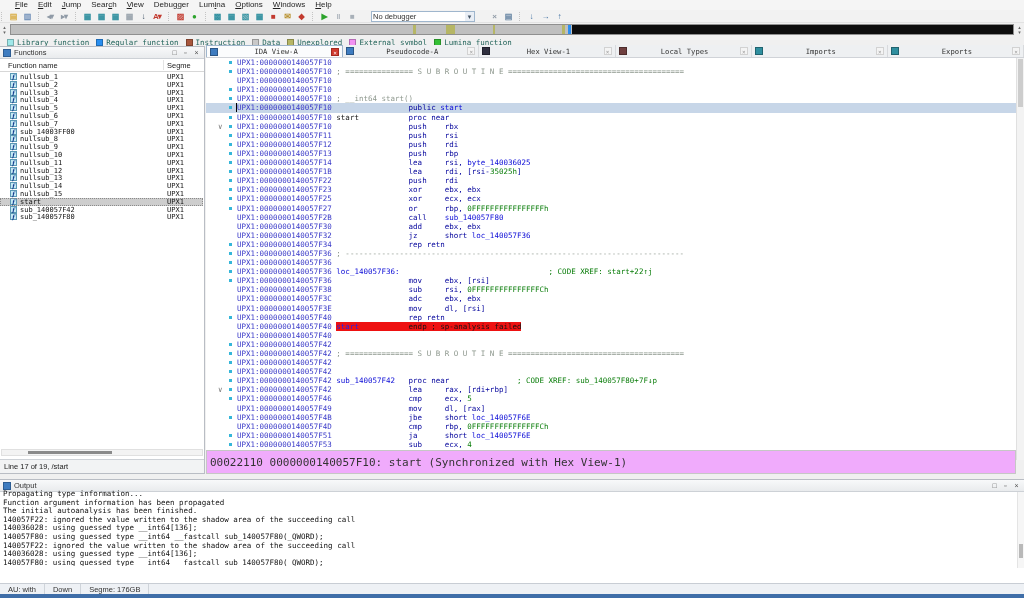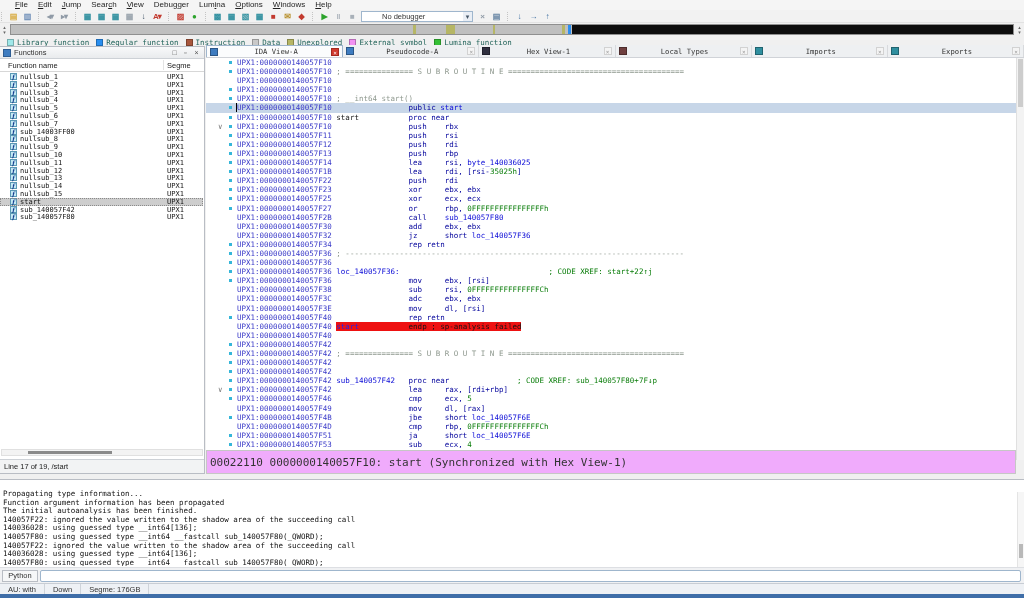--- a/index.html
+++ b/index.html
@@ -8,21 +8,21 @@
 
 
 #menubar{position:absolute;left:0;top:0;width:100%;height:10px;background:#f5f5f5;display:flex;align-items:center;font-size:8px;color:#1f1f1f;padding-left:10px}
 .menu-item{padding:0 5px;line-height:10px;white-space:nowrap}
 
 
 #toolbar{position:absolute;left:0;top:10px;width:100%;height:13px;background:#f2f2f2;border-bottom:1px solid #e2e2e2;display:flex;align-items:center}
 .tb-group{display:flex;align-items:center;padding:0 3px 0 6px;height:13px;position:relative}
 .tb-group::before{content:"";position:absolute;left:1px;top:2px;bottom:2px;border-left:1px dotted #c4c4c4}
 .tb-btn{min-width:12px;height:12px;display:flex;align-items:center;justify-content:center;font-size:8px;font-weight:bold;margin:0 1px;letter-spacing:-1px;cursor:default}
-.tb-combo{width:112px;height:11px;background:#fff;border:1px solid #9fb6cd;display:flex;align-items:center;font-size:7.5px;color:#333;margin:0 2px;padding-left:20px}
+.tb-combo{width:104px;height:11px;background:#fff;border:1px solid #9fb6cd;display:flex;align-items:center;font-size:7.5px;color:#333;margin:0 12px;padding-left:1px}
 .tb-combo .arrow{margin-left:auto;width:9px;text-align:center;color:#456;font-size:7px;background:#e9eef5;height:100%;line-height:10px}
 
 
 #navband{position:absolute;left:0;top:23px;width:100%;height:14px}
 #nav-track{position:absolute;left:10px;right:10px;top:1px;height:11px;background:#bfbfbf;border:1px solid #8f8f8f;overflow:hidden}
 .nav-mark{position:absolute;top:0;bottom:0}
 .nav-arrows{position:absolute;top:1px;width:9px;height:11px;display:flex;flex-direction:column;align-items:center;justify-content:center;font-size:5px;color:#666;line-height:5px}
 
 
 #legend{position:absolute;left:0;top:38px;width:100%;height:9px;display:flex;align-items:center;font-family:"DejaVu Sans Mono",monospace;font-size:7.5px;color:#20635a}
@@ -338,28 +338,33 @@
       </div>
     </div>
   <div id="listing"><div class="asm-line"><span class="gdot"></span><span class="addr">UPX1:0000000140057F10</span></div><div class="asm-line"><span class="gdot"></span><span class="addr">UPX1:0000000140057F10</span><span class="t-c"> ; =============== S U B R O U T I N E =======================================</span></div><div class="asm-line"><span class="addr">UPX1:0000000140057F10</span></div><div class="asm-line"><span class="gdot"></span><span class="addr">UPX1:0000000140057F10</span></div><div class="asm-line"><span class="gdot"></span><span class="addr">UPX1:0000000140057F10</span><span class="t-c"> ; __int64 start()</span></div><div class="asm-line sel"><span class="gdot"></span><span class="addr">UPX1:0000000140057F10</span><span class="t-x">                 </span><span class="t-k">public </span><span class="t-n">start</span></div><div class="asm-line"><span class="gdot"></span><span class="addr">UPX1:0000000140057F10</span><span class="t-x"> start           </span><span class="t-k">proc near</span></div><div class="asm-line"><span class="gdot"></span><span class="fold">∨</span><span class="addr">UPX1:0000000140057F10</span><span class="t-k">                 push    rbx</span></div><div class="asm-line"><span class="gdot"></span><span class="addr">UPX1:0000000140057F11</span><span class="t-k">                 push    rsi</span></div><div class="asm-line"><span class="gdot"></span><span class="addr">UPX1:0000000140057F12</span><span class="t-k">                 push    rdi</span></div><div class="asm-line"><span class="gdot"></span><span class="addr">UPX1:0000000140057F13</span><span class="t-k">                 push    rbp</span></div><div class="asm-line"><span class="gdot"></span><span class="addr">UPX1:0000000140057F14</span><span class="t-k">                 lea     rsi, </span><span class="t-n">byte_140036025</span></div><div class="asm-line"><span class="gdot"></span><span class="addr">UPX1:0000000140057F1B</span><span class="t-k">                 lea     rdi, [rsi-</span><span class="t-g">35025h</span><span class="t-k">]</span></div><div class="asm-line"><span class="gdot"></span><span class="addr">UPX1:0000000140057F22</span><span class="t-k">                 push    rdi</span></div><div class="asm-line"><span class="gdot"></span><span class="addr">UPX1:0000000140057F23</span><span class="t-k">                 xor     ebx, ebx</span></div><div class="asm-line"><span class="gdot"></span><span class="addr">UPX1:0000000140057F25</span><span class="t-k">                 xor     ecx, ecx</span></div><div class="asm-line"><span class="gdot"></span><span class="addr">UPX1:0000000140057F27</span><span class="t-k">                 or      rbp, </span><span class="t-g">0FFFFFFFFFFFFFFFFh</span></div><div class="asm-line"><span class="addr">UPX1:0000000140057F2B</span><span class="t-k">                 call    </span><span class="t-n">sub_140057F80</span></div><div class="asm-line"><span class="addr">UPX1:0000000140057F30</span><span class="t-k">                 add     ebx, ebx</span></div><div class="asm-line"><span class="addr">UPX1:0000000140057F32</span><span class="t-k">                 jz      short </span><span class="t-n">loc_140057F36</span></div><div class="asm-line"><span class="gdot"></span><span class="addr">UPX1:0000000140057F34</span><span class="t-k">                 rep retn</span></div><div class="asm-line"><span class="gdot"></span><span class="addr">UPX1:0000000140057F36</span><span class="t-c"> ; ---------------------------------------------------------------------------</span></div><div class="asm-line"><span class="gdot"></span><span class="addr">UPX1:0000000140057F36</span></div><div class="asm-line"><span class="gdot"></span><span class="addr">UPX1:0000000140057F36</span><span class="t-x"> </span><span class="t-n">loc_140057F36:</span><span class="t-x">                                 </span><span class="t-g">; CODE XREF: start+22↑j</span></div><div class="asm-line"><span class="gdot"></span><span class="addr">UPX1:0000000140057F36</span><span class="t-k">                 mov     ebx, [rsi]</span></div><div class="asm-line"><span class="addr">UPX1:0000000140057F38</span><span class="t-k">                 sub     rsi, </span><span class="t-g">0FFFFFFFFFFFFFFFCh</span></div><div class="asm-line"><span class="addr">UPX1:0000000140057F3C</span><span class="t-k">                 adc     ebx, ebx</span></div><div class="asm-line"><span class="addr">UPX1:0000000140057F3E</span><span class="t-k">                 mov     dl, [rsi]</span></div><div class="asm-line"><span class="gdot"></span><span class="addr">UPX1:0000000140057F40</span><span class="t-k">                 rep retn</span></div><div class="asm-line"><span class="addr">UPX1:0000000140057F40</span><span class="t-x"> </span><span class="t-n bg-r">start</span><span class="t-x bg-r">           </span><span class="t-x bg-r">endp ; sp-analysis failed</span></div><div class="asm-line"><span class="addr">UPX1:0000000140057F40</span></div><div class="asm-line"><span class="gdot"></span><span class="addr">UPX1:0000000140057F42</span></div><div class="asm-line"><span class="gdot"></span><span class="addr">UPX1:0000000140057F42</span><span class="t-c"> ; =============== S U B R O U T I N E =======================================</span></div><div class="asm-line"><span class="gdot"></span><span class="addr">UPX1:0000000140057F42</span></div><div class="asm-line"><span class="gdot"></span><span class="addr">UPX1:0000000140057F42</span></div><div class="asm-line"><span class="gdot"></span><span class="addr">UPX1:0000000140057F42</span><span class="t-x"> </span><span class="t-n">sub_140057F42</span><span class="t-x">   </span><span class="t-k">proc near</span><span class="t-x">               </span><span class="t-g">; CODE XREF: sub_140057F80+7F↓p</span></div><div class="asm-line"><span class="gdot"></span><span class="fold">∨</span><span class="addr">UPX1:0000000140057F42</span><span class="t-k">                 lea     rax, [rdi+rbp]</span></div><div class="asm-line"><span class="gdot"></span><span class="addr">UPX1:0000000140057F46</span><span class="t-k">                 cmp     ecx, </span><span class="t-g">5</span></div><div class="asm-line"><span class="addr">UPX1:0000000140057F49</span><span class="t-k">                 mov     dl, [rax]</span></div><div class="asm-line"><span class="gdot"></span><span class="addr">UPX1:0000000140057F4B</span><span class="t-k">                 jbe     short </span><span class="t-n">loc_140057F6E</span></div><div class="asm-line"><span class="addr">UPX1:0000000140057F4D</span><span class="t-k">                 cmp     rbp, </span><span class="t-g">0FFFFFFFFFFFFFFFCh</span></div><div class="asm-line"><span class="gdot"></span><span class="addr">UPX1:0000000140057F51</span><span class="t-k">                 ja      short </span><span class="t-n">loc_140057F6E</span></div><div class="asm-line"><span class="gdot"></span><span class="addr">UPX1:0000000140057F53</span><span class="t-k">                 sub     ecx, </span><span class="t-g">4</span></div><div class="asm-line"><span class="gdot"></span><span class="addr">UPX1:0000000140057F56</span></div><div class="asm-line"><span class="addr">UPX1:0000000140057F56</span><span class="t-x"> </span><span class="t-n">loc_140057F56:</span><span class="t-x">                                 </span><span class="t-g">; CODE XREF: sub_140057F42+9↑j</span></div></div>
   <div id="listing-vscroll">
       <div class="thumb"></div>
     </div>
   <div id="listing-status">00022110 0000000140057F10: start (Synchronized with Hex View-1)</div>
 </div>
 
 <div id="output-panel">
+  <div class="panel-titlebar">
+    <span class="panel-title-icon"></span>
+    <span>Output</span>
+    <span class="panel-btns" id="out-btns">
+        <span class="panel-btn">□</span>
+        <span class="panel-btn">▫</span>
+        <span class="panel-btn">×</span>
+      </span>
+  </div>
   <div id="out-lines"><div class="out-line">Propagating type information...</div><div class="out-line">Function argument information has been propagated</div><div class="out-line">The initial autoanalysis has been finished.</div><div class="out-line">140057F22: ignored the value written to the shadow area of the succeeding call</div><div class="out-line">140036028: using guessed type __int64[136];</div><div class="out-line">140057F80: using guessed type __int64 __fastcall sub_140057F80(_QWORD);</div><div class="out-line">140057F22: ignored the value written to the shadow area of the succeeding call</div><div class="out-line">140036028: using guessed type __int64[136];</div><div class="out-line">140057F80: using guessed type __int64 __fastcall sub_140057F80(_QWORD);</div></div>
   <div id="out-vscroll">
       <div class="thumb"></div>
     </div>
-  <div id="repl-row">
-    <span class="python-tab">Python</span>
-    <input class="repl-input" style="">
-  </div>
 </div>
 
 <div id="statusbar">
     <span class="sb-seg">AU: with</span>
     <span class="sb-seg">Down</span>
     <span class="sb-seg">Segme: 176GB</span>
   </div>
 <div id="bottom-edge"></div>
 
 </body></html>

